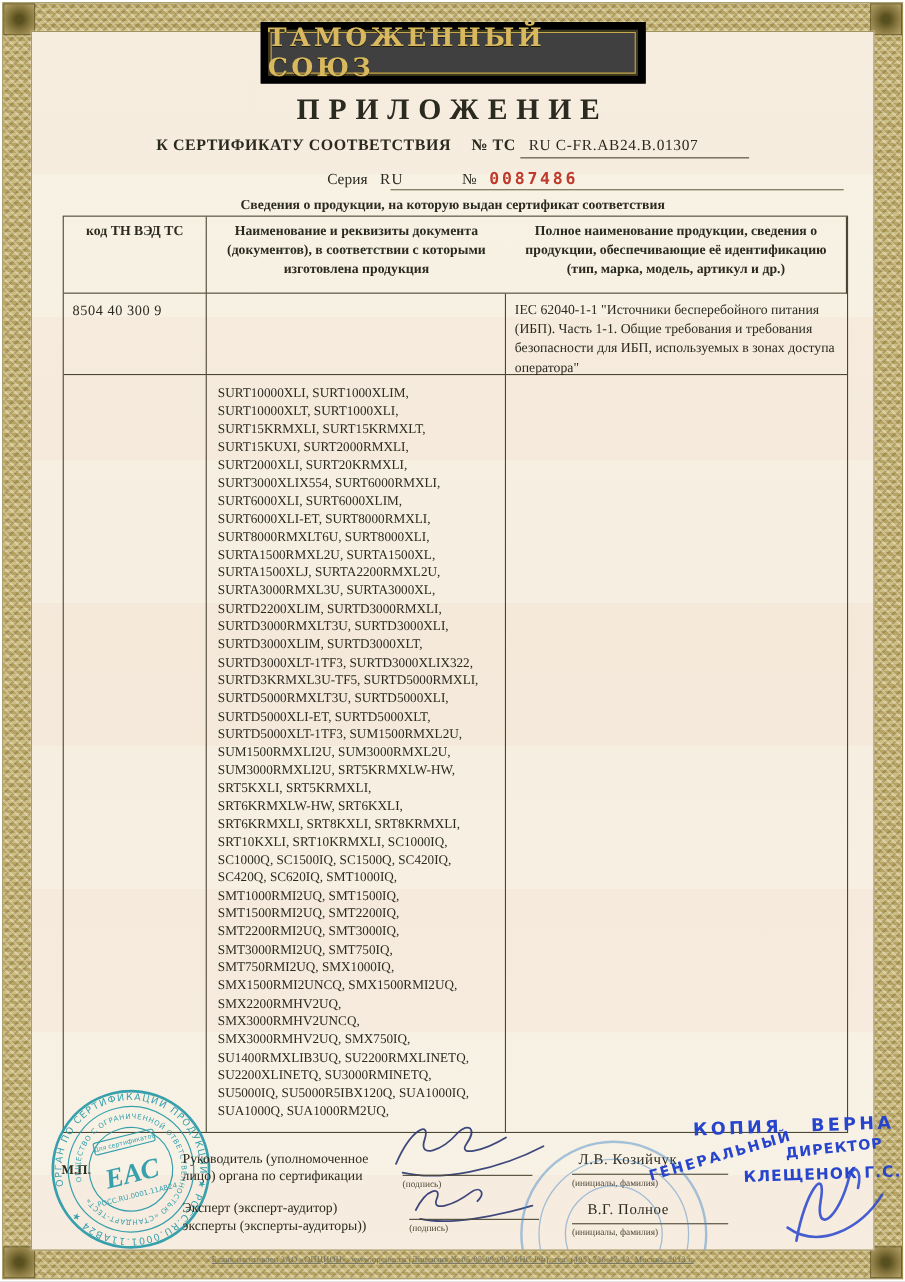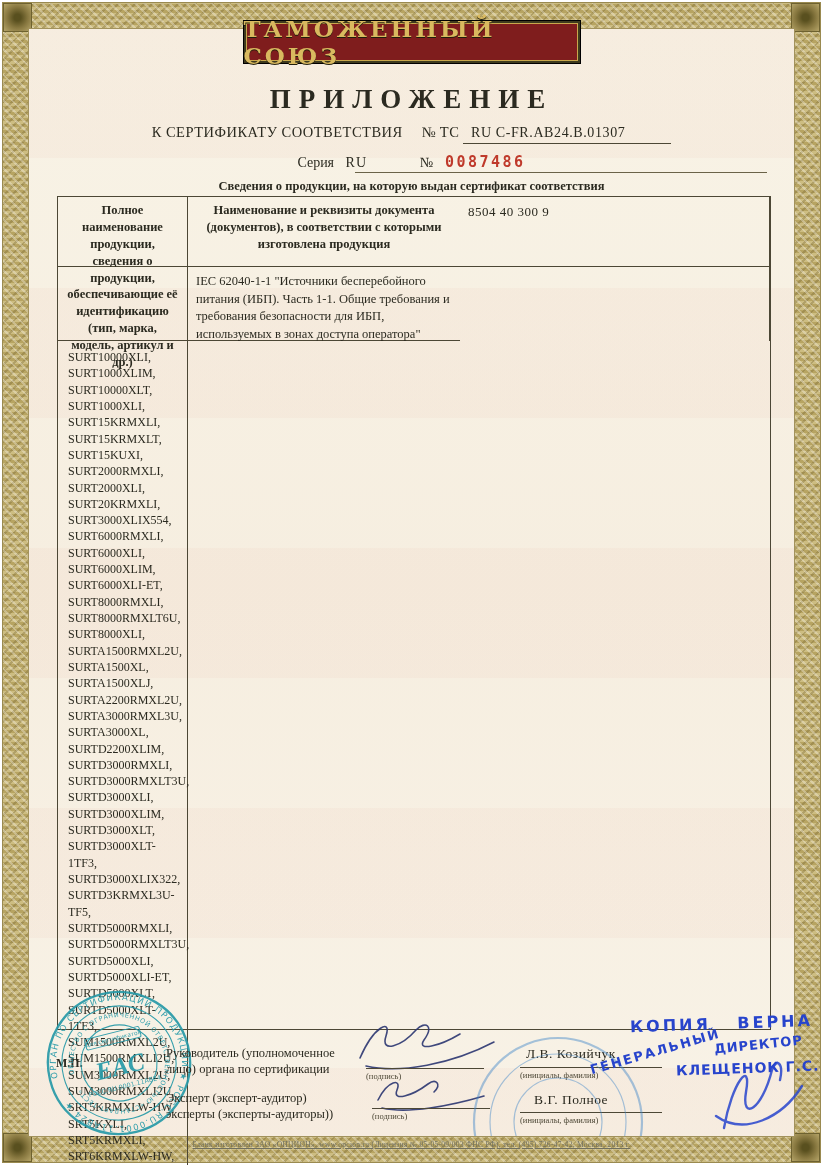--- a/index.html
+++ b/index.html
@@ -17,28 +17,28 @@
   .corner{position:absolute;width:27px;height:27px;
       background:radial-gradient(circle at 50% 50%, #59501f 18%, #887840 55%, #b5a468 100%);
       border:1px solid #6e6230;}
   .page{position:absolute;inset:28px;box-shadow:inset 0 0 0 1px #a2925c;
     background:
       repeating-linear-gradient(180deg, rgba(231,183,166,0.10) 0 130px, rgba(242,232,210,0) 130px 260px),
       linear-gradient(180deg,#f8f3e6,#f6eee0 50%,#f8f2e6);}
 
   
   .banner{left:50%;transform:translateX(-50%);top:20px;width:336px;height:42px;
-     background:#7f1d1d;border:1px solid #000000;
+     background:#404040;border:7px solid #000000;
      box-shadow:inset 0 0 0 2px #3e3a1e, inset 0 0 0 3px #c9a84c;
      display:flex;align-items:center;justify-content:center;}
   .banner span{color:#d9b95f;font-weight:bold;font-size:23px;letter-spacing:3px;
      font-family:"DejaVu Serif",serif;text-shadow:0 1px 0 #201d0c;}
   .doc-title{top:84px;width:100%;text-align:center;font-size:27px;font-weight:bold;letter-spacing:8px;}
   .certline{top:124px;width:100%;text-align:center;font-size:14.5px;}
-  .certline .lbl{font-weight:normal;letter-spacing:.5px;}
+  .certline .lbl{font-weight:bold;letter-spacing:.5px;}
   .certline .num{display:inline-block;border-bottom:1px solid #4c4735;padding:0 46px 2px 8px;
      font-size:14px;letter-spacing:.6px;}
   .seriesline{top:153px;width:100%;text-align:center;font-size:14px;}
   .seriesline .gap{display:inline-block;width:46px;}
   .serial{font-family:"DejaVu Sans Mono",monospace;font-weight:bold;color:#bf3a2b;
      letter-spacing:2.5px;font-size:15px;margin-top:19px;}
   .series-rule{top:172px;left:355px;width:412px;border-top:1px solid #6b6348;height:0;}
   .table-caption{top:179px;width:100%;text-align:center;font-size:12.5px;font-weight:bold;}
 
   
@@ -103,22 +103,23 @@
     <span style="margin-left:8px;letter-spacing:1px;">RU</span>
     <span class="gap"></span>
     <span>№</span>
     <span class="serial" style="margin-left:8px;">0087486</span>
   </div>
   <div class="abs series-rule"></div>
 
   <div class="abs table-caption">Сведения о продукции, на которую выдан сертификат соответствия</div>
 
   <div class="abs prod-table">
+    <div class="cell hd">код ТН ВЭД ТС</div>
+    <div class="cell hd last-col">Наименование и реквизиты документа (документов), в соответствии с которыми изготовлена продукция</div>
     <div class="cell hd">Полное наименование продукции, сведения о продукции, обеспечивающие её идентификацию (тип, марка, модель, артикул и др.)</div>
-    <div class="cell hd last-col">Наименование и реквизиты документа (документов), в соответствии с которыми изготовлена продукция</div>
 
     <div class="cell code">8504 40 300 9</div>
     <div class="cell"></div>
     <div class="cell docref last-col">IEC 62040-1-1 "Источники бесперебойного питания (ИБП). Часть 1-1. Общие требования и требования безопасности для ИБП, используемых в зонах доступа оператора"</div>
 
     <div class="cell last-row"></div>
     <div class="cell models last-row">SURT10000XLI, SURT1000XLIM,
 SURT10000XLT, SURT1000XLI,
 SURT15KRMXLI, SURT15KRMXLT,
 SURT15KUXI, SURT2000RMXLI,

